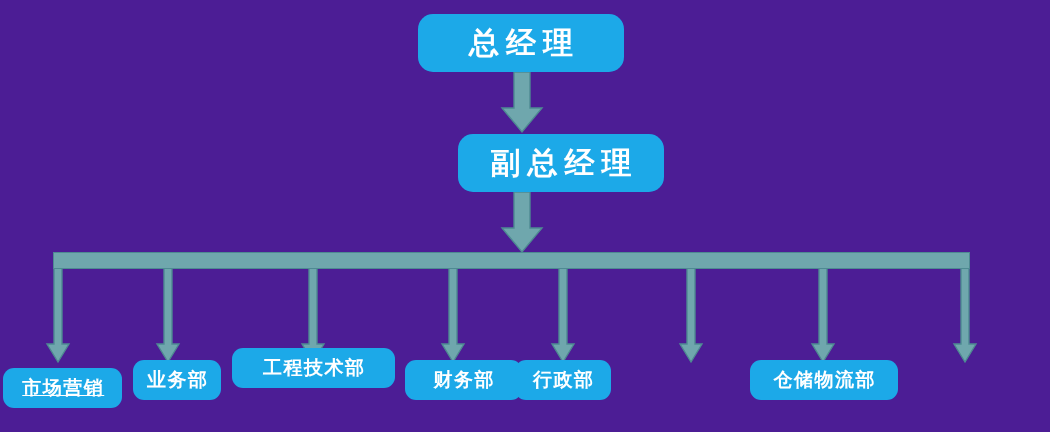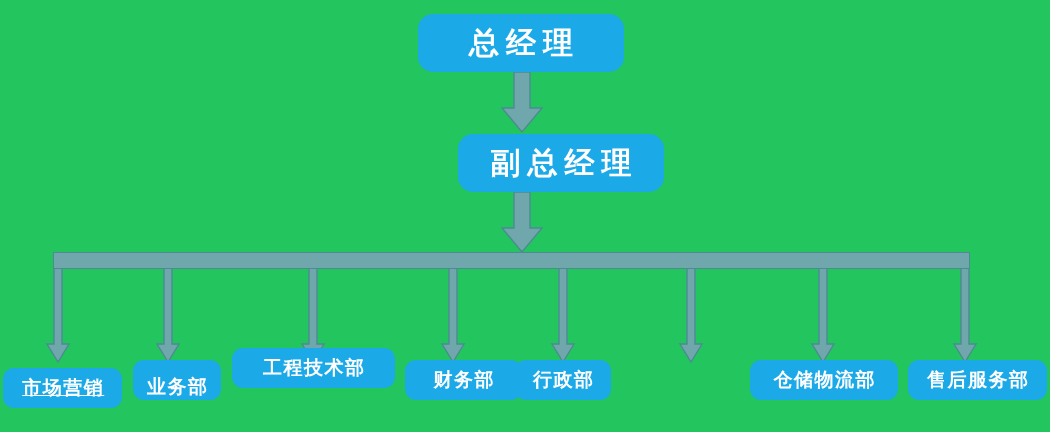--- a/index.html
+++ b/index.html
@@ -7,21 +7,21 @@
     padding: 0;
     background: #ffffff;
   }
   body {
     font-family: "Liberation Sans", "DejaVu Sans", sans-serif;
   }
   #org-chart {
     position: relative;
     width: 1050px;
     height: 432px;
-    background: #22c55e;
+    background: #4c1d95;
     overflow: hidden;
   }
 
   
   .node {
     position: absolute;
     box-sizing: border-box;
     background: #1CA9E8;
     border-radius: 13px;
     display: flex;
@@ -145,38 +145,35 @@
   <div class="arrow" style="left:952px; top:266px; width:26px; height:98px;">
     <svg width="26" height="98" viewBox="0 0 26 98">
       <polygon class="arrow-body" points="9,0 17,0 17,78 24,78 13,96 2,78 9,78"></polygon>
     </svg>
   </div>
 
   <div class="node node-dept" style="left:3px; top:368px; width:119px;text-decoration:underline;">
     <span>市场营销</span>
   </div>
 
-  <div class="node node-dept" style="left:133px; top:360px; width:88px;align-items:flex-end;">
+  <div class="node node-dept" style="left:133px; top:360px; width:88px;">
     <span>业务部</span>
   </div>
 
   <div class="node node-dept" style="left:232px; top:348px; width:163px;">
     <span>工程技术部</span>
   </div>
 
   <div class="node node-dept" style="left:405px; top:360px; width:117px;">
     <span>财务部</span>
   </div>
 
   <div class="node node-dept" style="left:515px; top:360px; width:96px;">
     <span>行政部</span>
   </div>
 
 
   <div class="node node-dept" style="left:750px; top:360px; width:148px;justify-content:center;">
     <span>仓储物流部</span>
   </div>
 
-  <div class="node node-dept" style="left:908px; top:360px; width:139px;">
-    <span>售后服务部</span>
-  </div>
 
 </div>
 
 </body></html>

